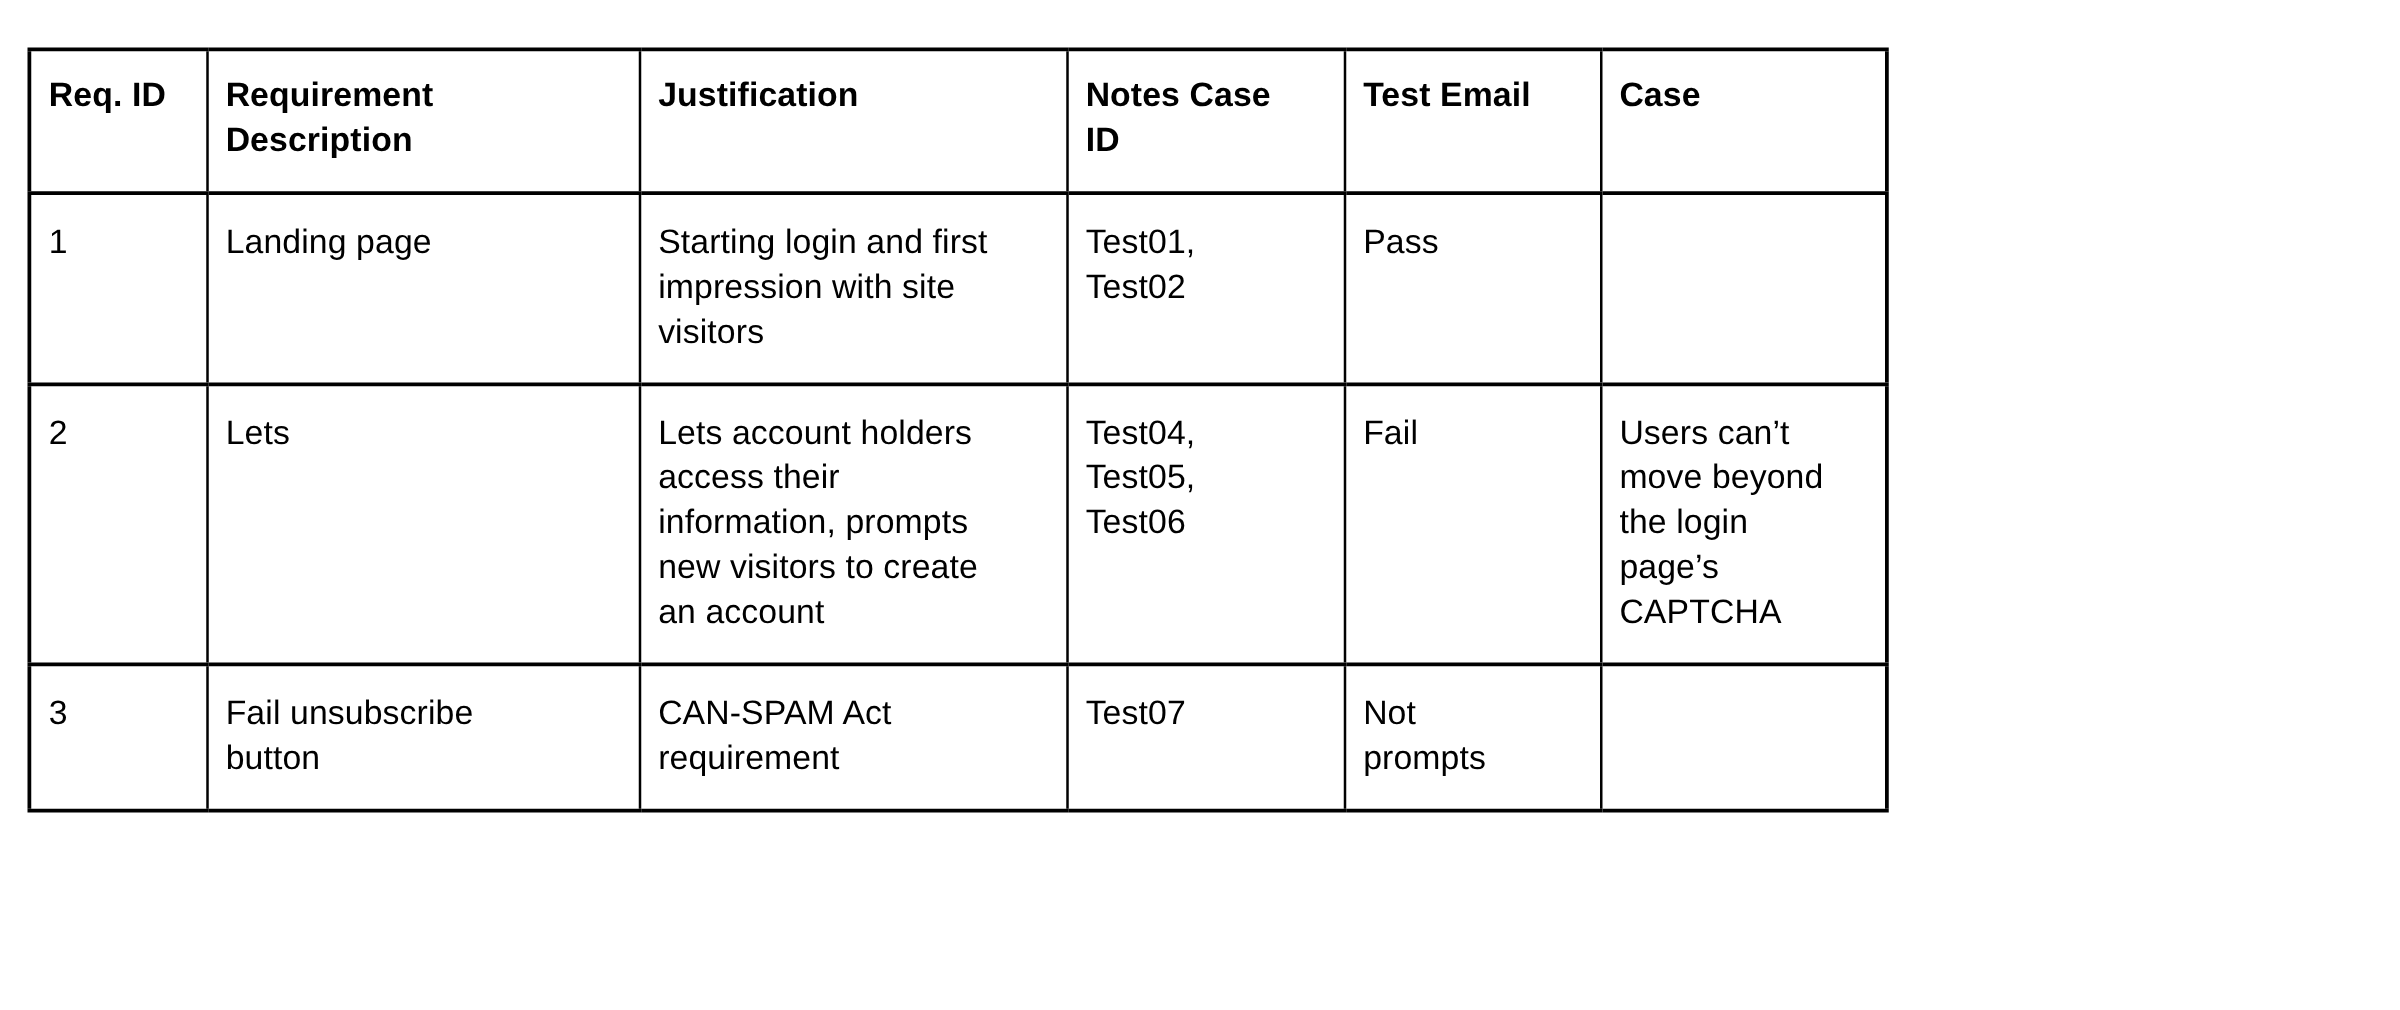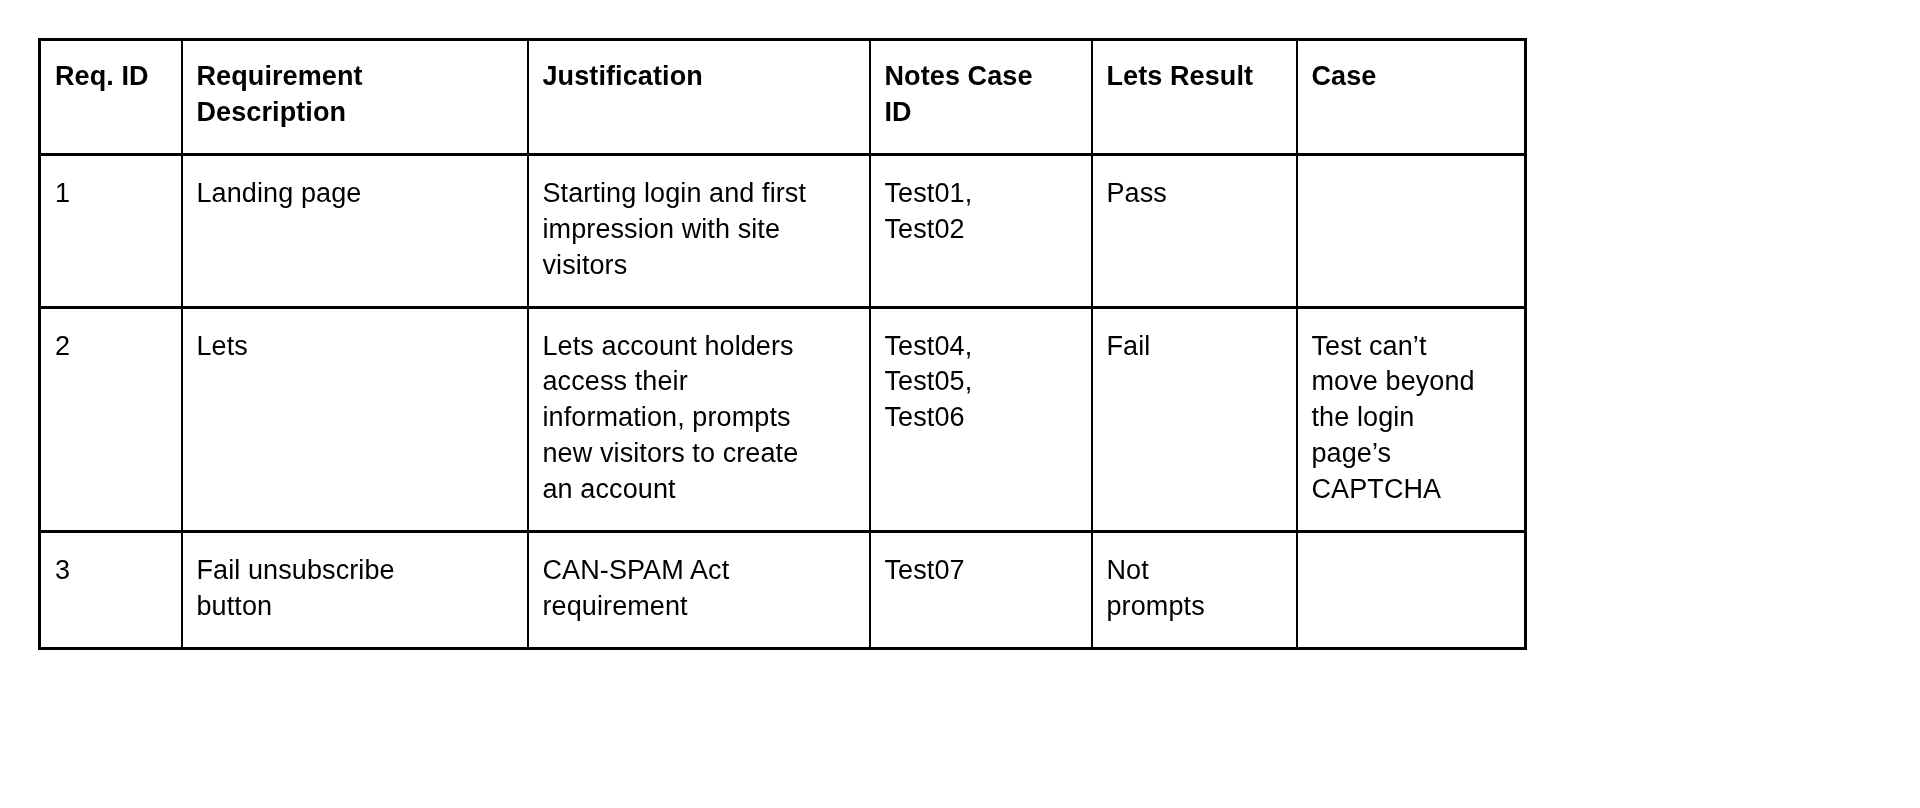--- a/index.html
+++ b/index.html
@@ -15,21 +15,21 @@
     overflow: hidden;
   }
   .page {
     position: relative;
     width: 1920px;
     height: 808px;
     background: #ffffff;
   }
   .table-wrap {
     position: absolute;
-    left: 38px;
+    left: 22px;
     top: 38px;
     width: 1533px;
   }
   table.req-table {
     border-collapse: collapse;
     table-layout: fixed;
     width: 1486px;
     background: #ffffff;
   }
   table.req-table col.c-reqid        { width: 142px; }
@@ -86,21 +86,21 @@
         <col class="c-notes">
       </colgroup>
       <thead>
         <tr class="row-head">
           <th>Req. ID</th>
           <th>Requirement
 Description</th>
           <th>Justification</th>
           <th>Notes Case
 ID</th>
-          <th>Lets Result</th>
+          <th>Test Email</th>
           <th>Case</th>
         </tr>
       </thead>
       <tbody>
         <tr class="row-1">
           <td>1</td>
           <td>Landing page</td>
           <td>Starting login and first
 impression with site
 visitors</td>
@@ -114,21 +114,21 @@
           <td>Lets</td>
           <td>Lets account holders
 access their
 information, prompts
 new visitors to create
 an account</td>
           <td>Test04,
 Test05,
 Test06</td>
           <td>Fail</td>
-          <td>Test can’t
+          <td>Users can’t
 move beyond
 the login
 page’s
 CAPTCHA</td>
         </tr>
         <tr class="row-3">
           <td>3</td>
           <td>Fail unsubscribe
 button</td>
           <td>CAN-SPAM Act

